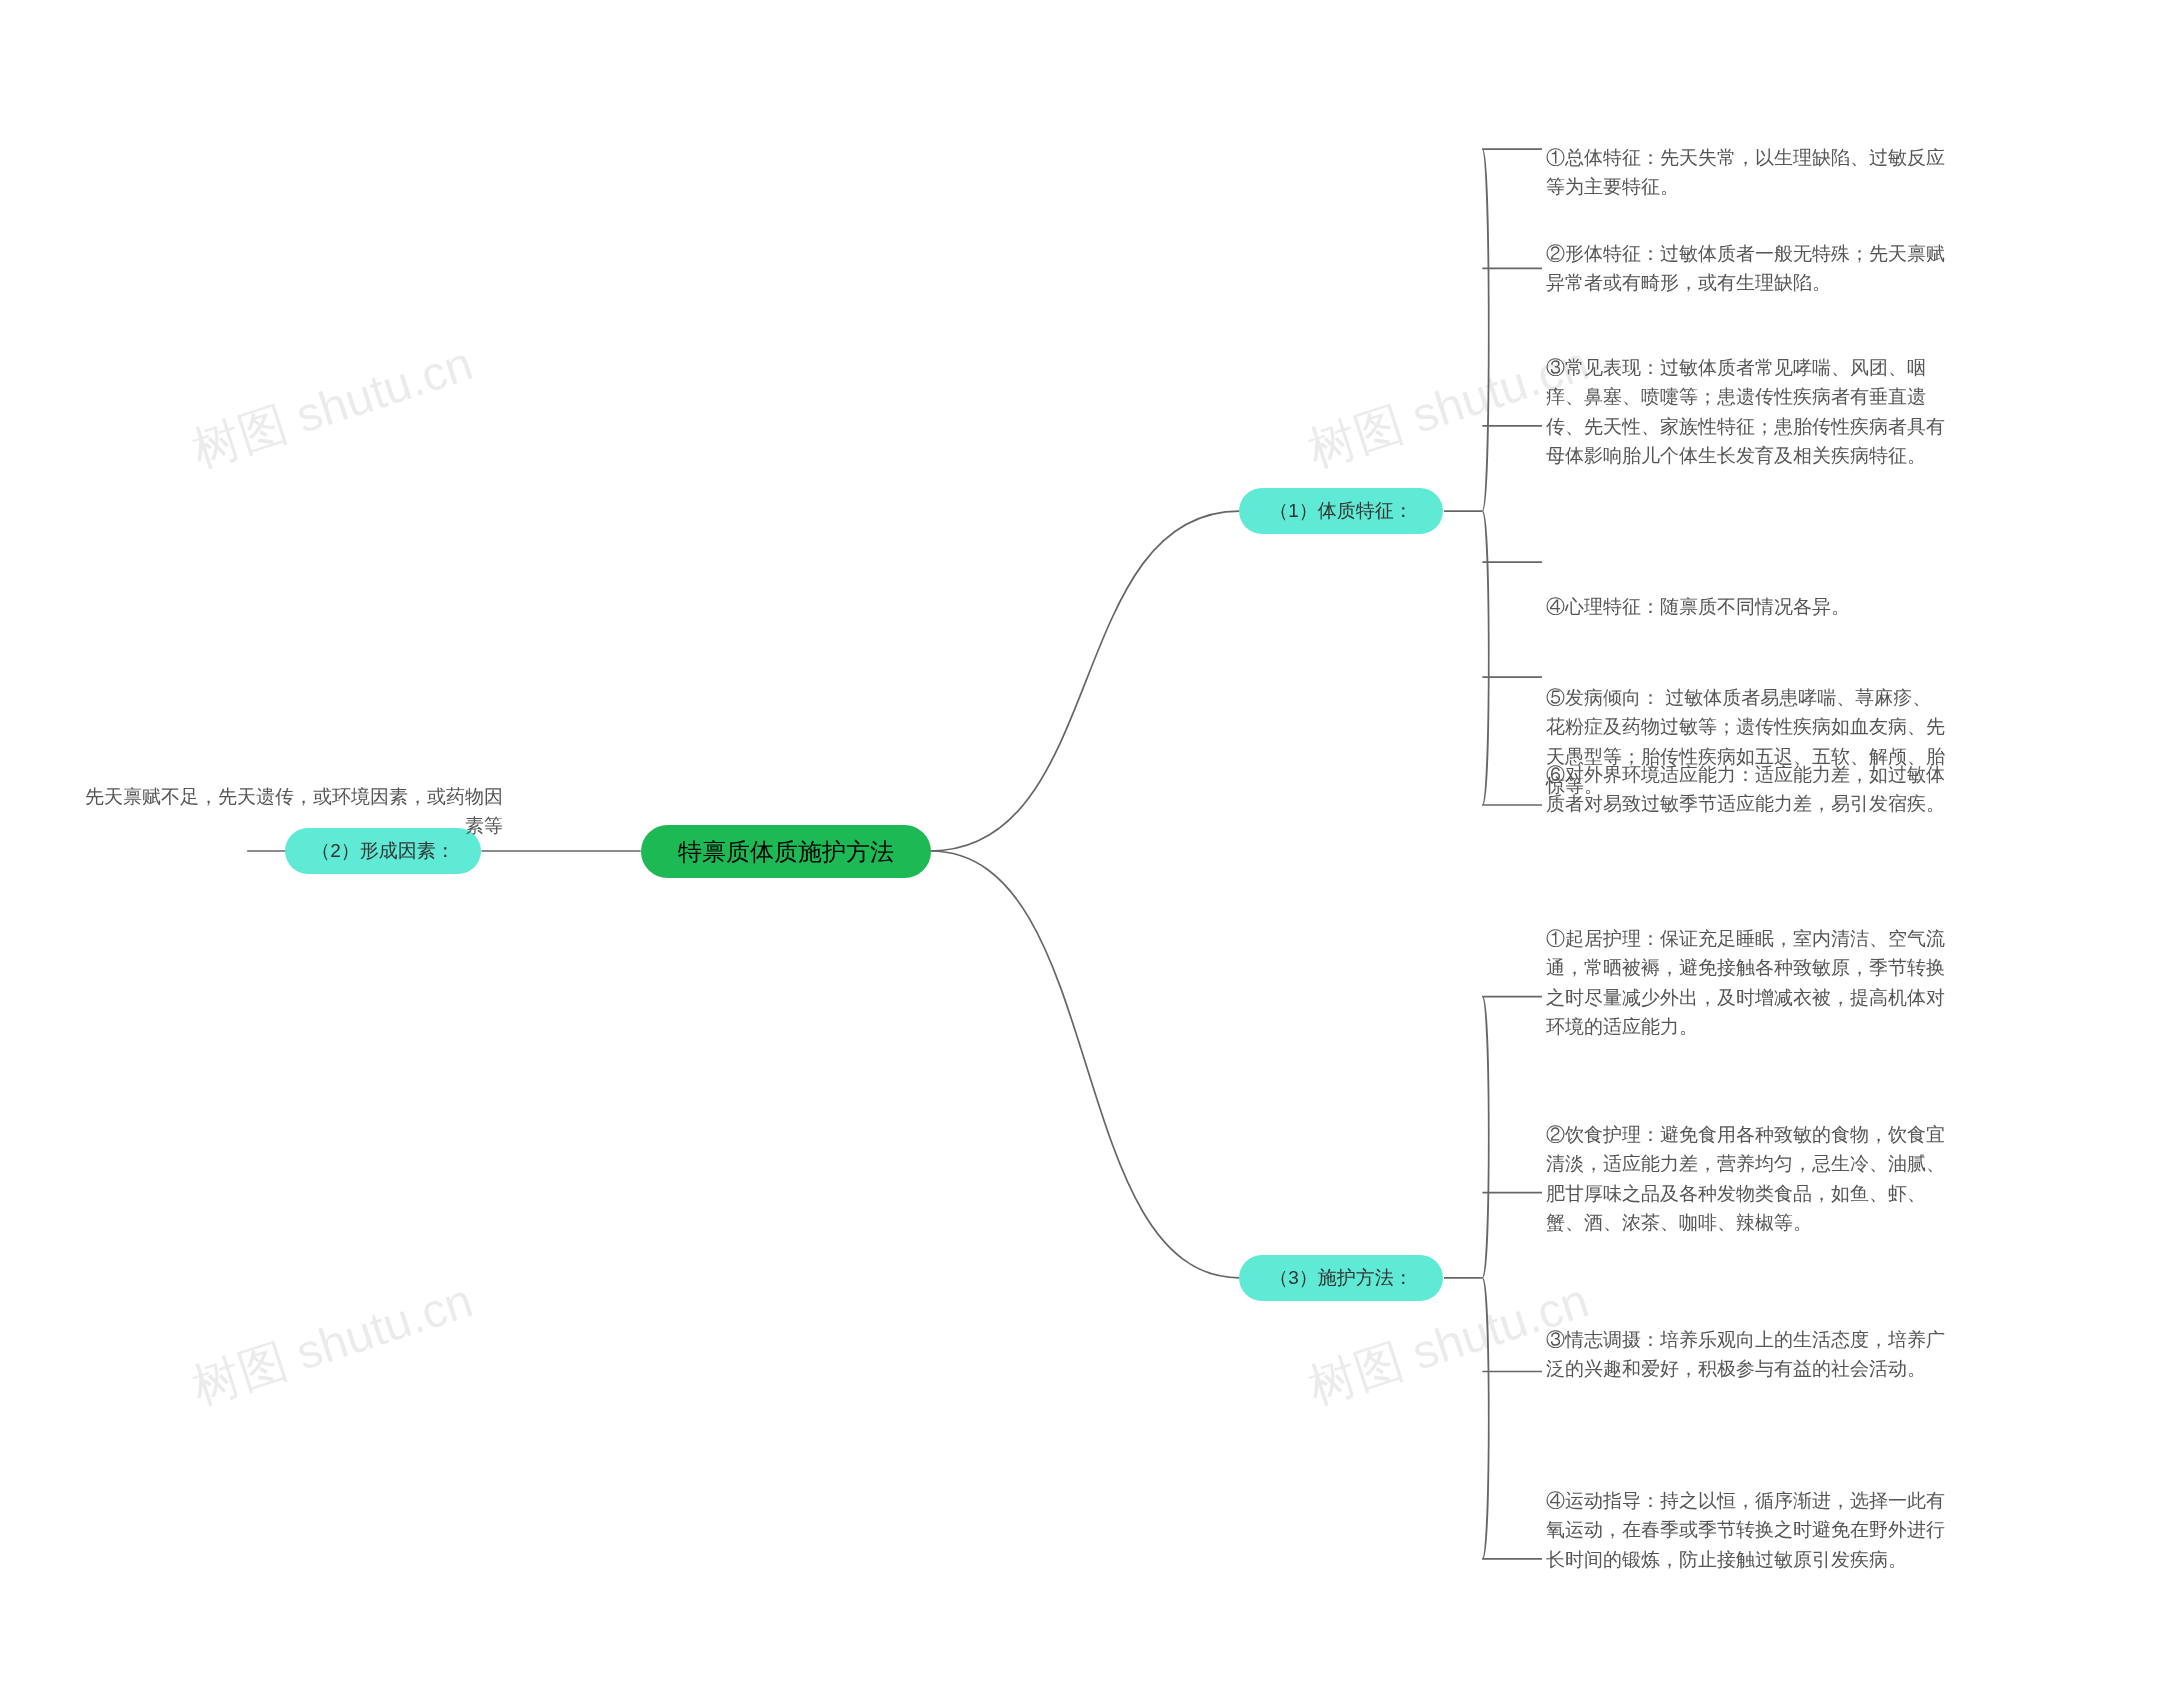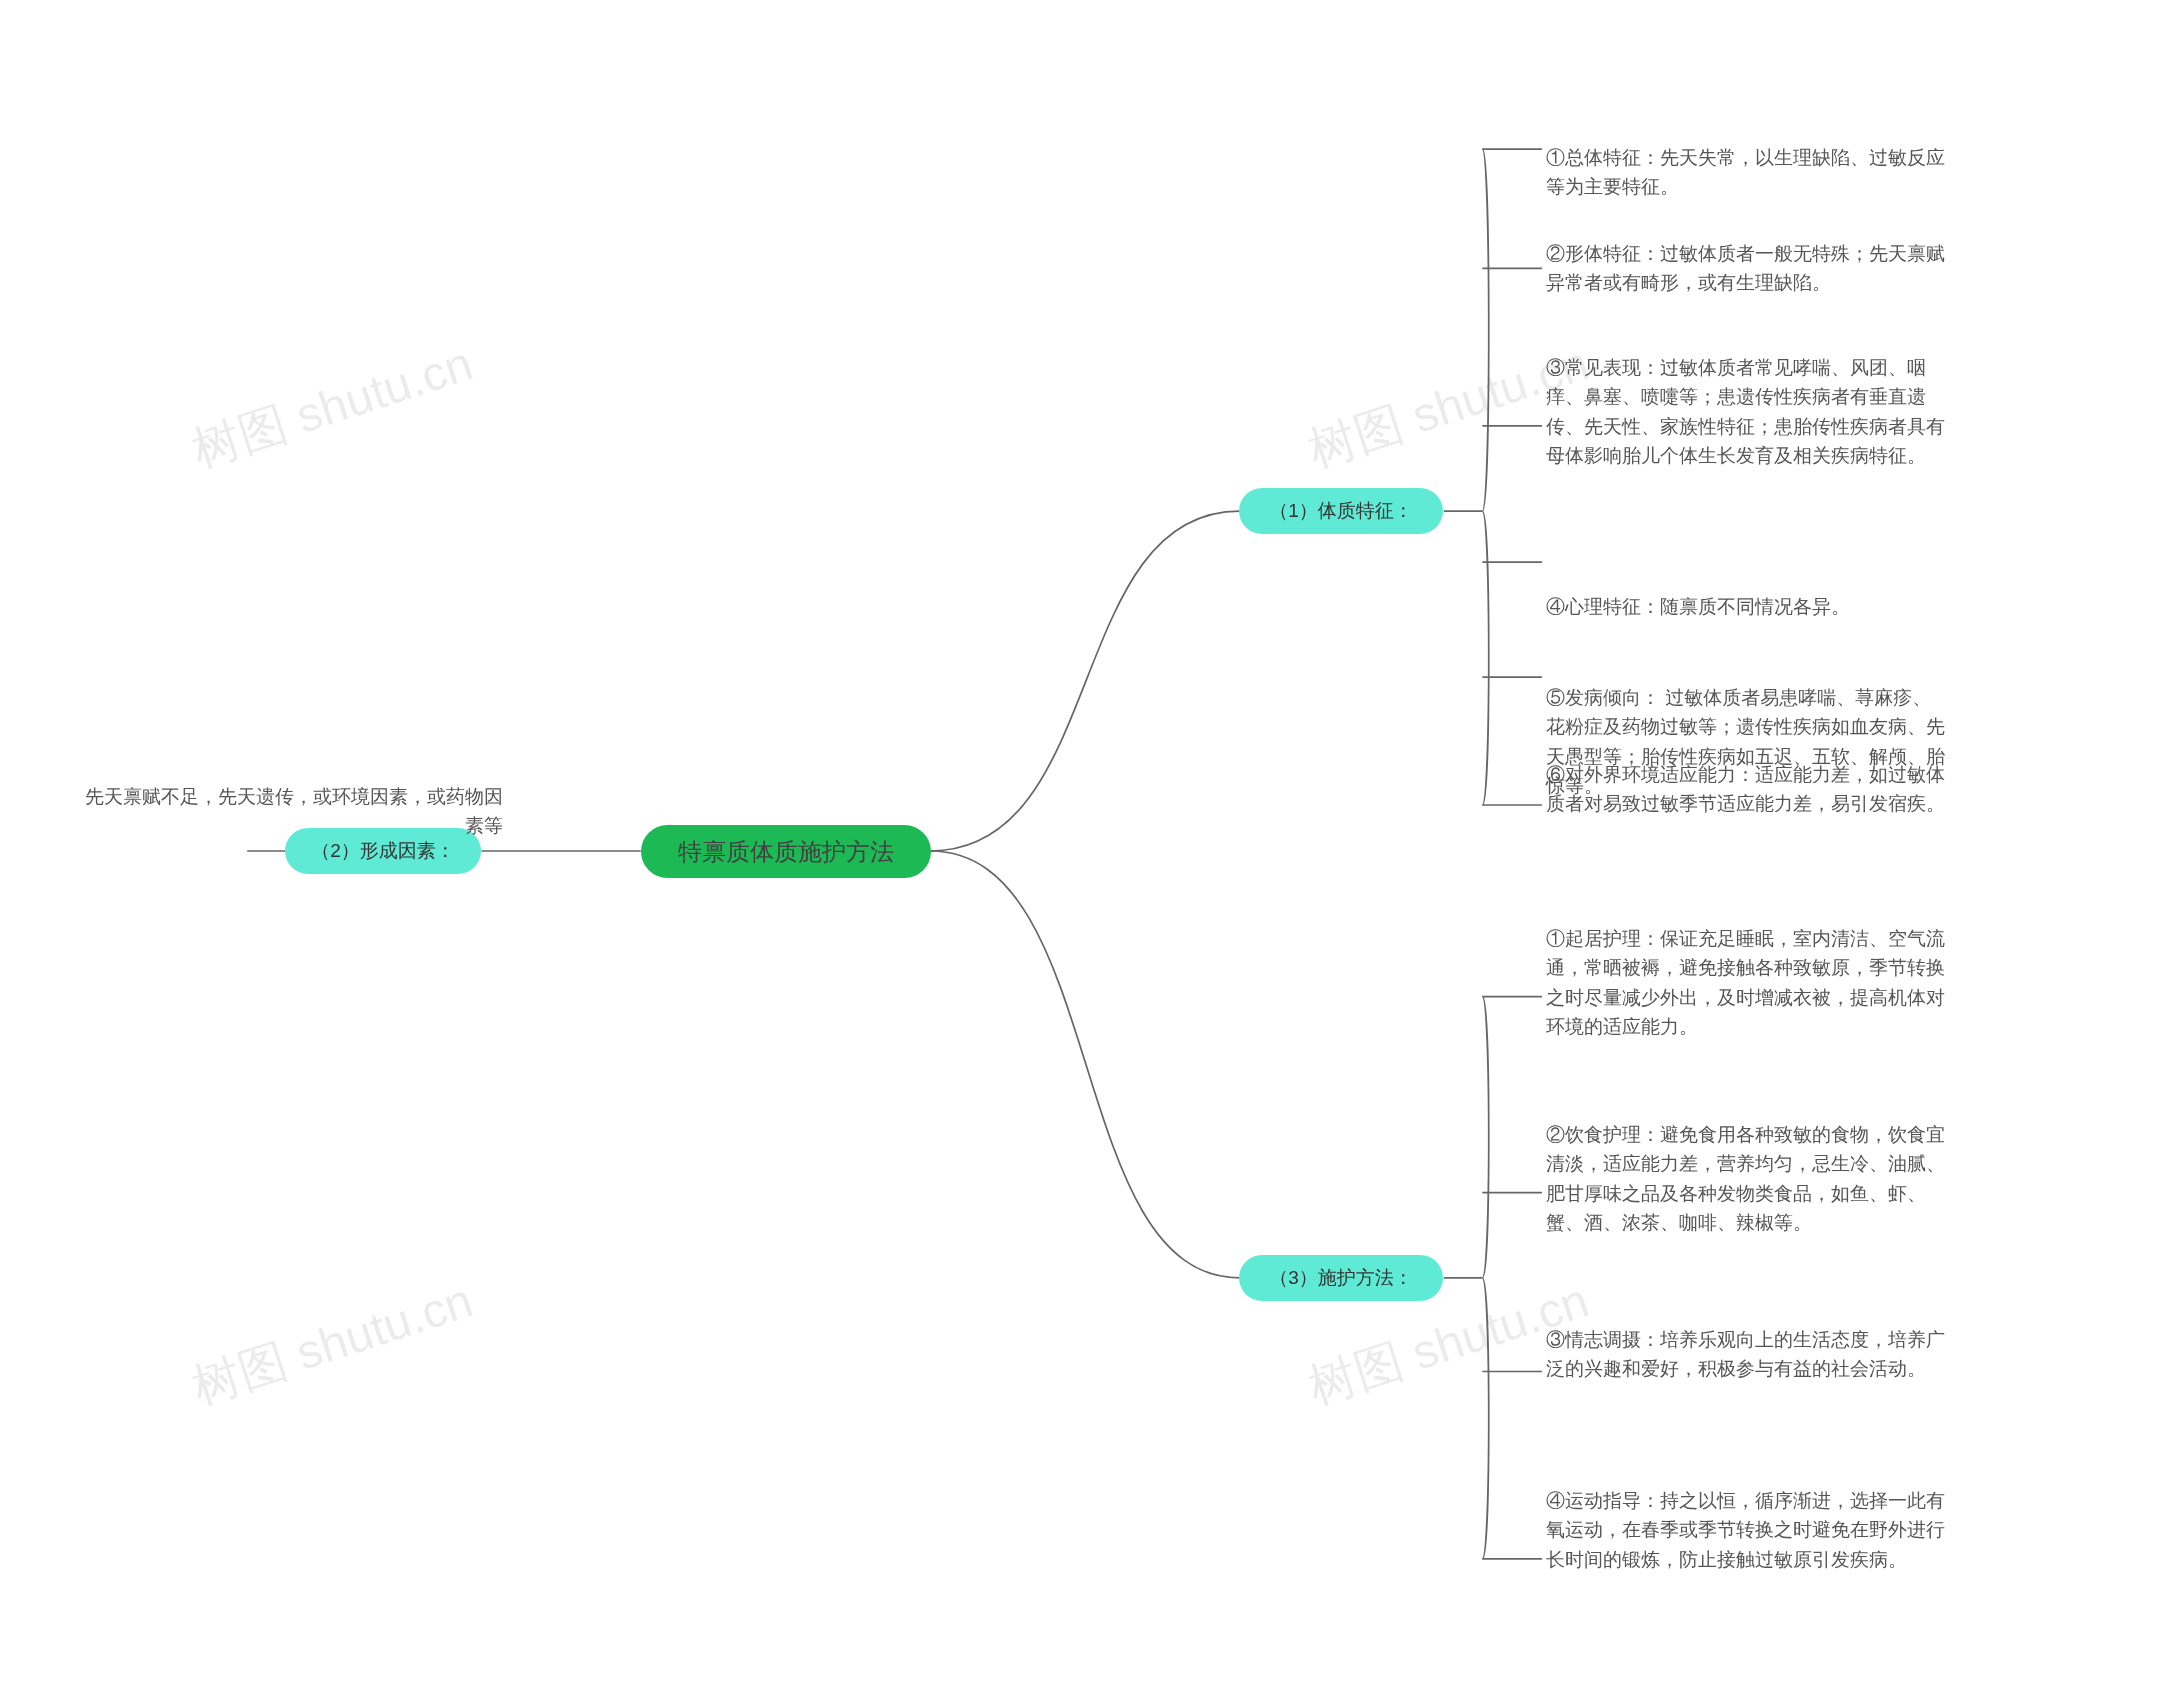--- a/index.html
+++ b/index.html
@@ -24,21 +24,21 @@
     pointer-events: none;
   }
   .node {
     position: absolute;
     display: flex;
     align-items: center;
     justify-content: center;
   }
   .root-node {
     background: #1db954;
-    color: #404040;
+    color: #000000;
     font-size: 24px;
     font-weight: 500;
     padding: 15.3px 31px;
     border-radius: 34px;
     white-space: nowrap;
   }
   .branch-node {
     background: #5eead4;
     color: #333333;
     font-size: 19px;

